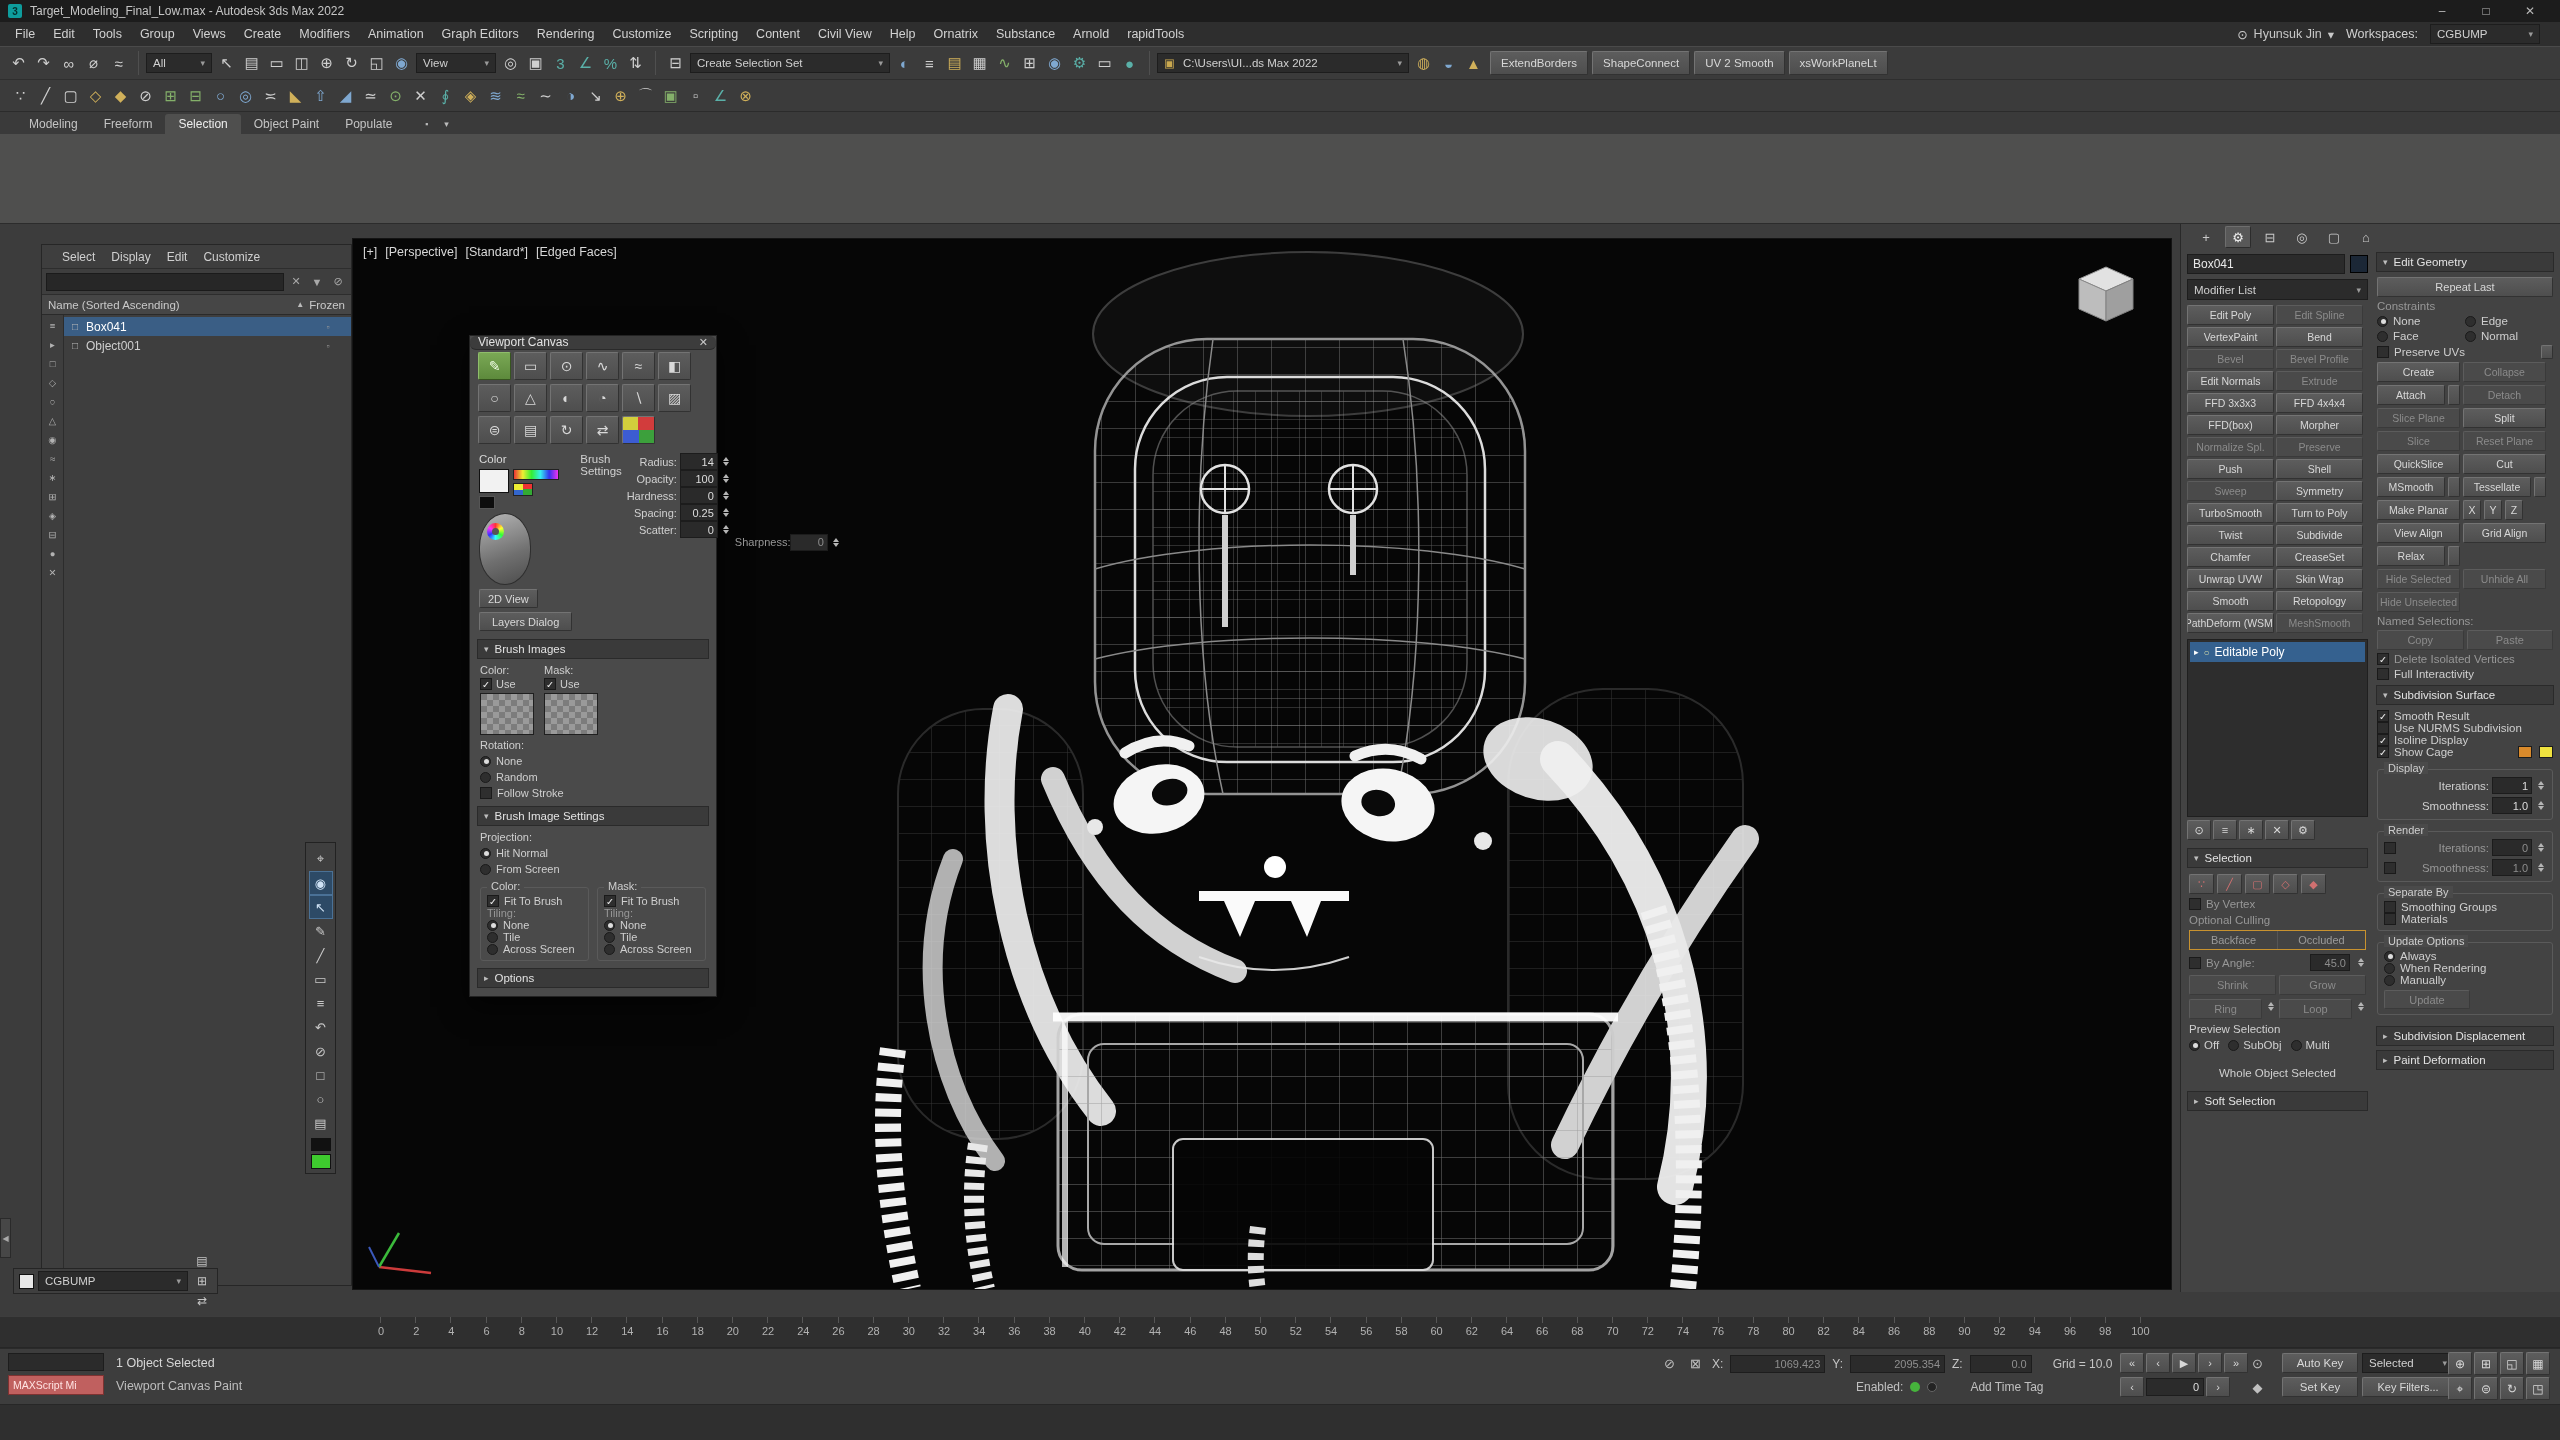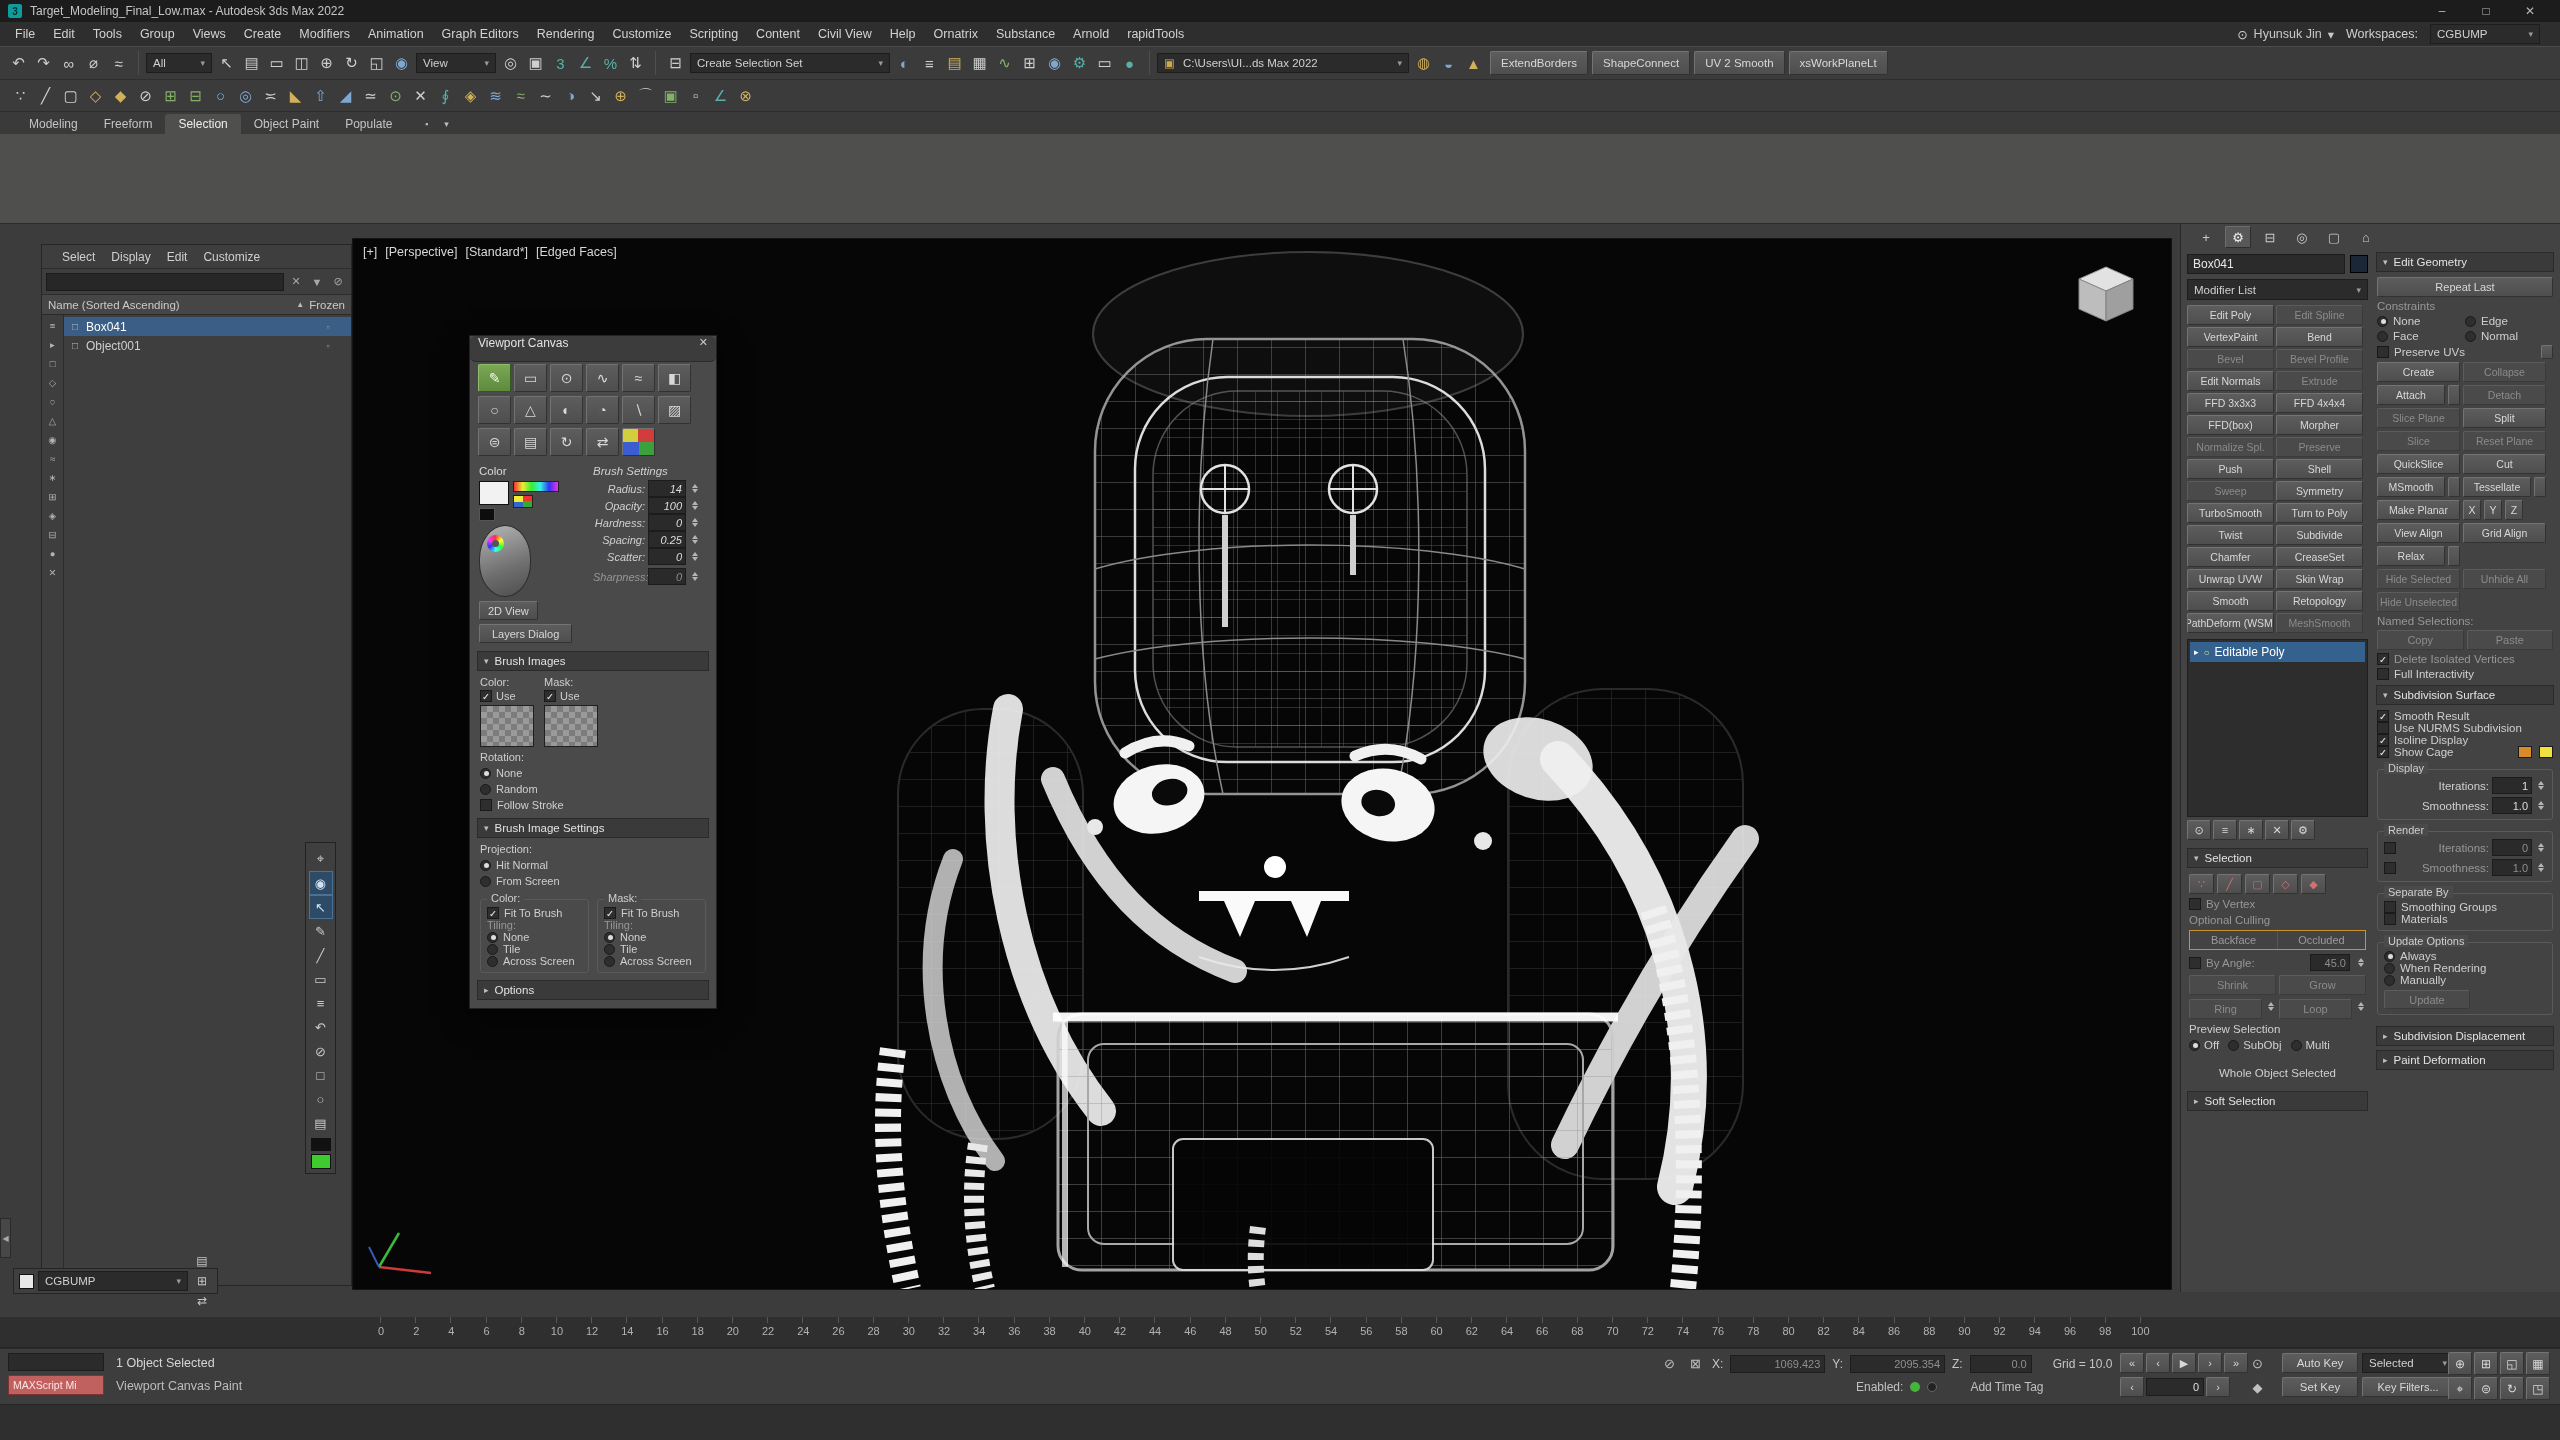--- a/index.html
+++ b/index.html
@@ -65,39 +65,39 @@
   .axis{position:absolute;left:12px;bottom:8px;z-index:3;}
 
   
   .mini-tb{position:absolute;left:305px;top:618px;width:31px;background:#3f3f3f;border:1px solid #222;display:flex;flex-direction:column;align-items:center;gap:3px;padding:4px 0;z-index:7;}
   .mtb{width:24px;height:24px;display:flex;align-items:center;justify-content:center;font-size:13px;color:#c9c9c9;border:1px solid transparent;}
   .mtb.acc{background:#2d4a66;border-color:#4a7196;color:#cfe2f5;}
   .mini-sw{width:20px;height:15px;border:1px solid #111;}
 
   
   .vcdlg{position:absolute;left:469px;top:111px;width:248px;background:#4a4a4a;border:1px solid #232323;box-shadow:0 10px 26px rgba(0,0,0,.6);z-index:6;padding-bottom:8px;}
-  .vcd-title{height:26px;background:#3c3c3c;display:flex;align-items:flex-start;padding:0 8px;font-size:12px;color:#e2e2e2;border-bottom:1px solid #2a2a2a;border-radius:6px;}
+  .vcd-title{height:14px;background:#3c3c3c;display:flex;align-items:flex-end;padding:0 8px;font-size:12px;color:#e2e2e2;border-bottom:1px solid #2a2a2a;border-radius:6px;}
   .vcd-close{margin-left:auto;color:#c9c9c9;font-size:11px;}
   .vc-toolrow{display:flex;gap:3px;padding:2px 8px;}
   .vc-toolrow:first-of-type{padding-top:7px;}
   .vct{width:33px;height:28px;font-size:14px;}
   .vct.on{background:linear-gradient(#7aa855,#5d8a3c);border-color:#8fbd6b #37551f #37551f #8fbd6b;color:#f2ffe8;}
   .colorgrid{background:conic-gradient(#d23c3c 0 25%,#3ca03c 0 50%,#3c5cd2 0 75%,#d2cf3c 0);}
   .vcd-mid{display:flex;gap:8px;padding:7px 9px 3px;}
   .vc-left{width:106px;display:flex;flex-direction:column;gap:4px;font-size:11.5px;color:#d8d8d8;}
   .vc-swatches{display:flex;gap:4px;align-items:flex-start;}
   .vc-swcol{display:flex;flex-direction:column;gap:3px;}
   .vc-sw-white{width:30px;height:24px;background:#f2f2f2;border:1px solid #111;}
   .vc-sw-black{width:16px;height:13px;background:#0d0d0d;border:1px solid #555;}
   .vc-grad{width:46px;height:11px;background:linear-gradient(90deg,#e33,#ee3,#3e3,#3ee,#33e,#e3e);border:1px solid #222;}
   .vc-pal{width:20px;height:13px;border:1px solid #222;background:conic-gradient(#e33 0 25%,#3a3 0 50%,#36c 0 75%,#ee3 0);}
   .vc-mouse{width:52px;height:72px;border-radius:26px/34px;background:linear-gradient(160deg,#b7b7b7,#6f6f6f 60%,#4c4c4c);border:1px solid #2e2e2e;position:relative;flex:none;}
   .vc-wheel{position:absolute;left:7px;top:9px;width:17px;height:17px;border-radius:50%;background:conic-gradient(#f33,#ff3,#3f3,#3ff,#33f,#f3f,#f33);}
   .vc-wheel::after{content:"";position:absolute;left:5px;top:5px;width:7px;height:7px;border-radius:50%;background:#555;}
-  .vc-fields{flex:1;display:flex;flex-direction:column;gap:3px;font-style:italic;}
+  .vc-fields{flex:1;display:flex;flex-direction:row;gap:3px;}
   .vrow{display:flex;align-items:center;gap:3px;font-size:11px;color:#d0d0d0;}
   .vrow .lbl{width:52px;text-align:right;}
   .nf{background:#2a2a2a;border:1px solid #1c1c1c;color:#ddd;height:17px;display:flex;align-items:center;justify-content:flex-end;padding:0 3px;font-size:11px;}
   .nf.dim{color:#8d8d8d;}
   .nf.w38{width:38px;}
   .spin{width:11px;display:flex;flex-direction:column;gap:1px;align-items:center;}
   .spin i{width:0;height:0;border:3px solid transparent;}
   .spin i.up{border-bottom:4px solid #b5b5b5;}
   .spin i.dn{border-top:4px solid #b5b5b5;}
   .vc-btn{height:19px;font-size:11px;padding:0 8px;align-self:flex-start;}

